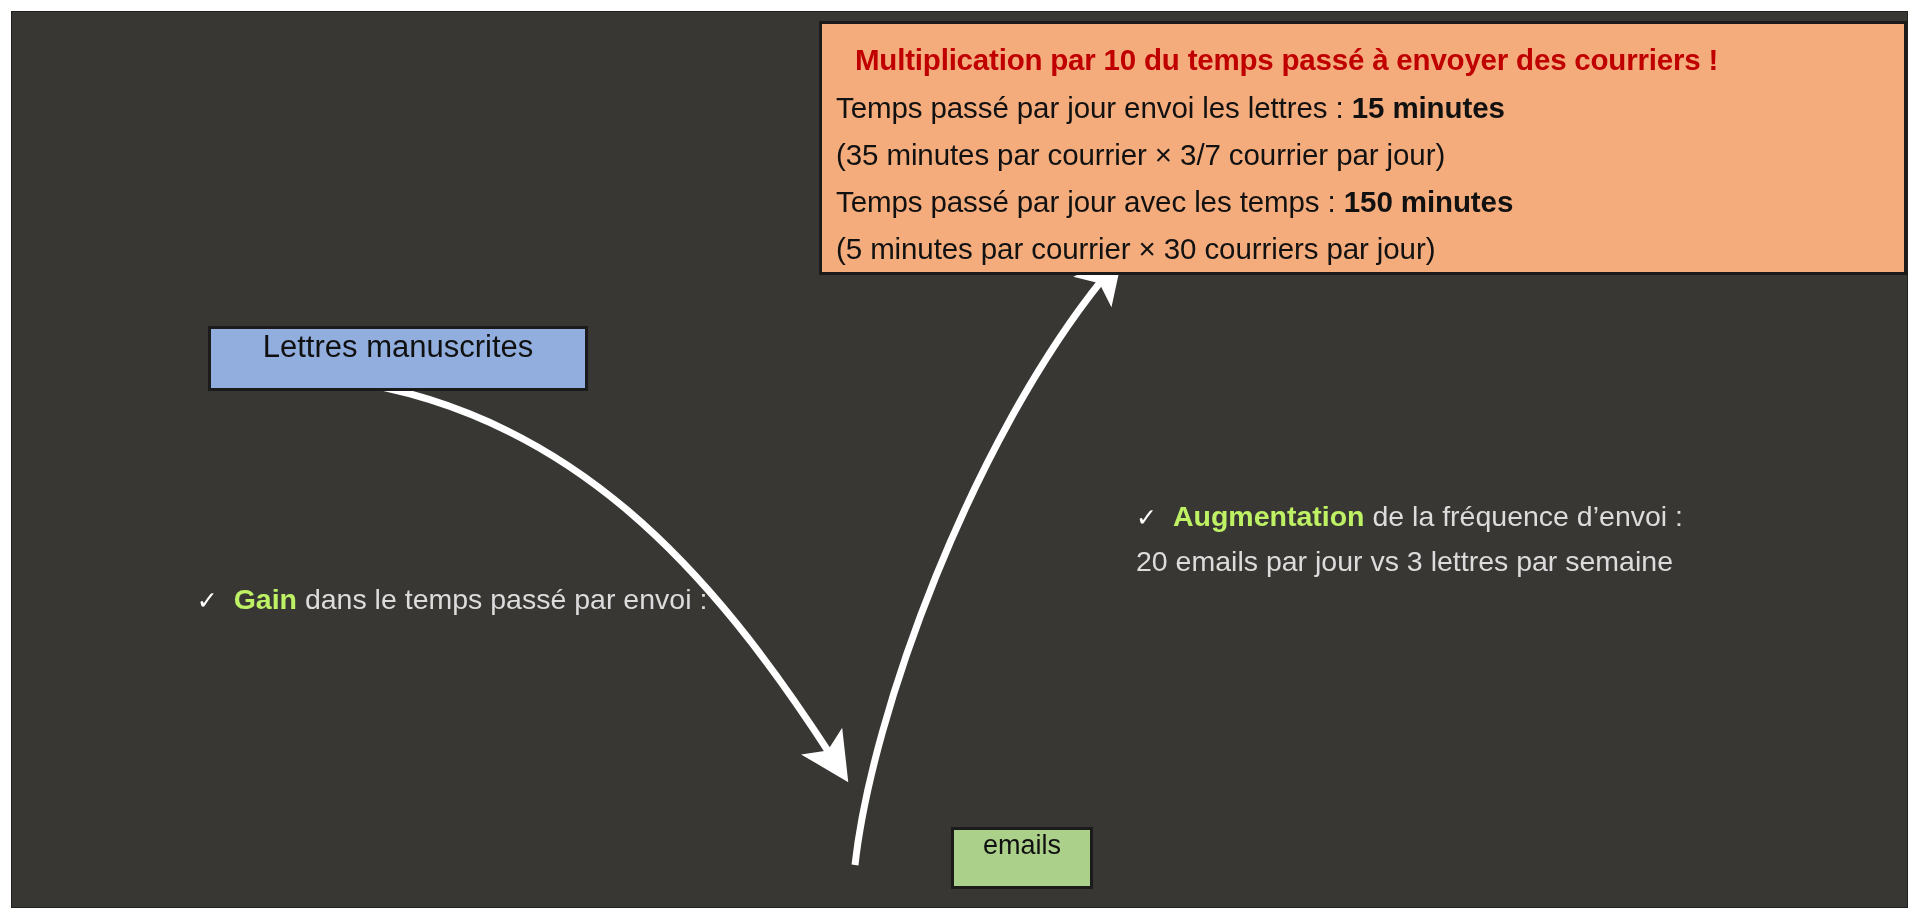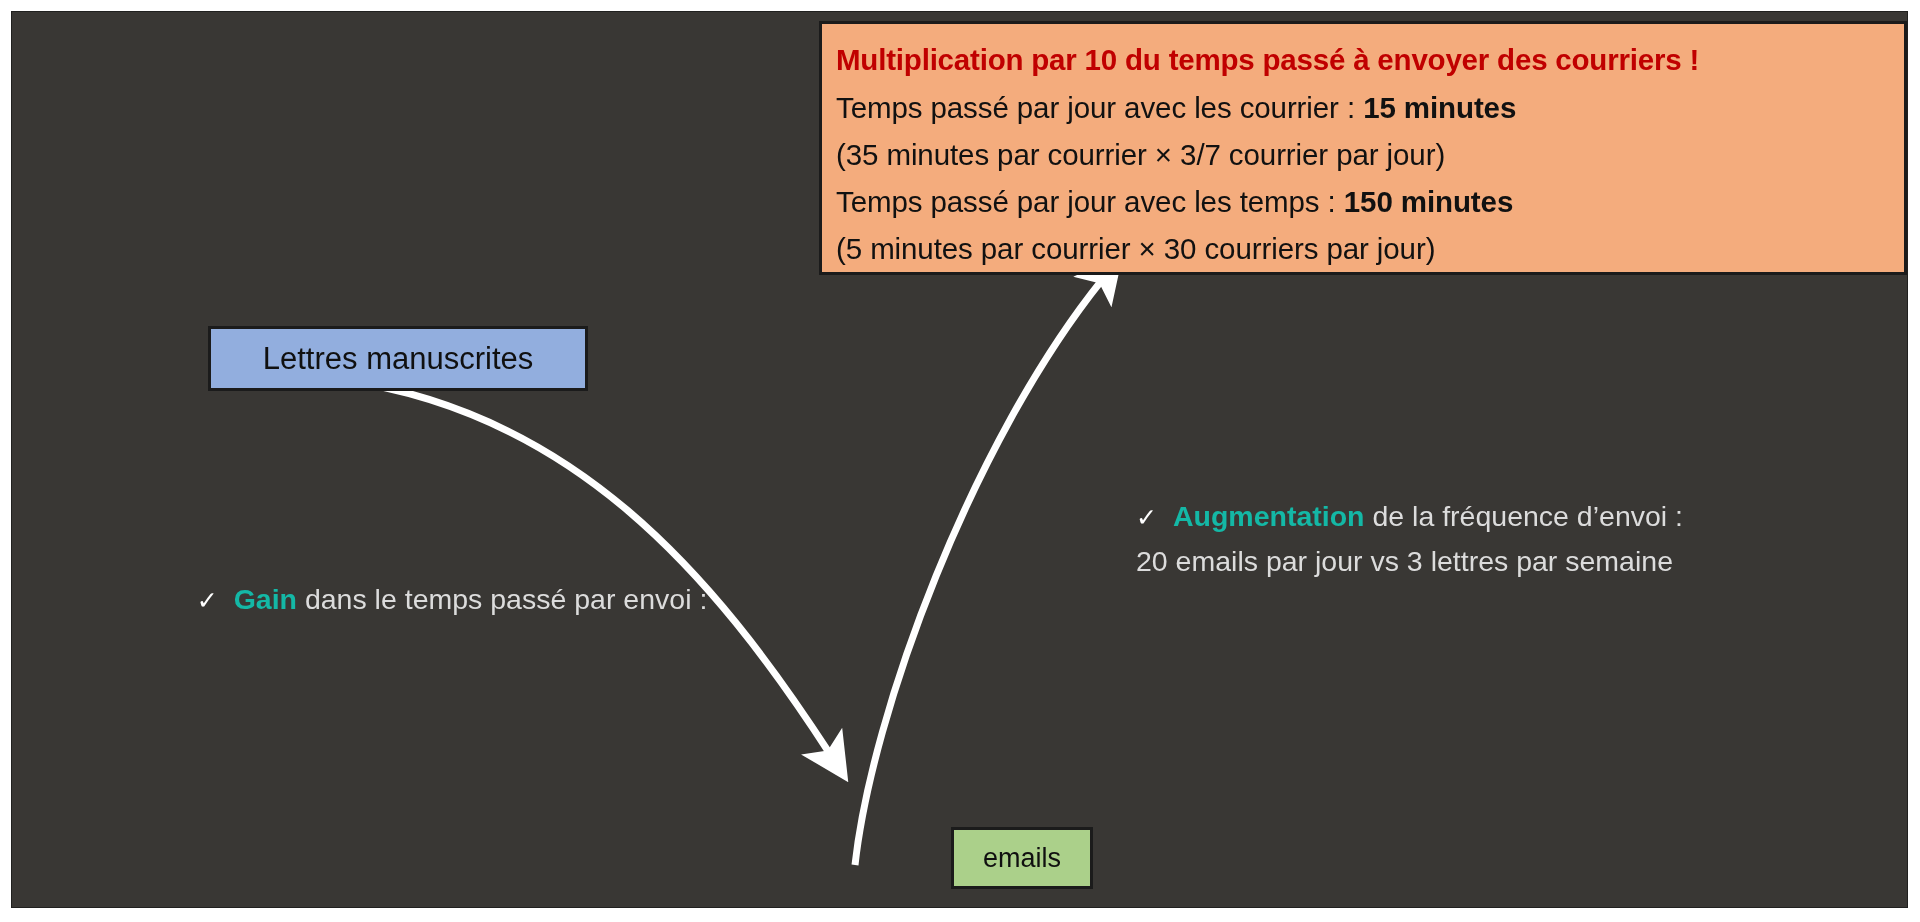--- a/index.html
+++ b/index.html
@@ -54,29 +54,30 @@
     white-space: nowrap;
     letter-spacing: -0.1px;
   }
   #callout .title {
     color: #c00000;
     font-weight: bold;
     font-size: 29.5px;
     line-height: 48px;
     white-space: nowrap;
     letter-spacing: -0.2px;
+    margin-left: 19px;
   }
   #callout .b { font-weight: bold; }
 
   
   .node {
     position: absolute;
     box-sizing: border-box;
     display: flex;
-    align-items: center;
+    align-items: flex-start;
     justify-content: center;
     color: #101010;
     border: 3px solid #1b1b1b;
   }
   #node-letters {
     left: 196px;
     top: 314px;
     width: 380px;
     height: 65px;
     background: #92aede;
@@ -94,21 +95,21 @@
   
   .annotation {
     position: absolute;
     color: #dcdcdc;
     font-size: 28.5px;
     line-height: 44px;
     white-space: nowrap;
   }
   .annotation .b {
     font-weight: bold;
-    color: #14b8a6;
+    color: #bef264;
   }
   .annotation .check {
     color: #ffffff;
     font-size: 25px;
     padding-right: 16px;
   }
   #ann-gain {
     left: 10px;
     top: 565px;
     text-align: center;
@@ -132,21 +133,21 @@
       <marker id="head" markerWidth="7" markerHeight="7" refX="2.2" refY="3.5" orient="auto" markerUnits="strokeWidth">
         <path d="M0,0 L7,3.5 L0,7 L1.6,3.5 Z" fill="#ffffff"></path>
       </marker>
     </defs>
     <path d="M 330,368 C 560,400 700,560 818,742" fill="none" stroke="#ffffff" stroke-width="7" marker-end="url(#head)"></path>
     <path d="M 843,853 C 860,700 960,430 1090,268" fill="none" stroke="#ffffff" stroke-width="7" marker-end="url(#head)"></path>
   </svg>
 
   <div id="callout">
     <div class="title">Multiplication par 10 du temps passé à envoyer des courriers !</div>
-    <div class="line"><span>Temps passé par jour avec les courrier : </span><span class="b">15 minutes</span></div>
+    <div class="line"><span>Temps passé par jour envoi les lettres : </span><span class="b">15 minutes</span></div>
     <div class="line">(35 minutes par courrier × 3/7 courrier par jour)</div>
     <div class="line"><span>Temps passé par jour avec les temps : </span><span class="b">150 minutes</span></div>
     <div class="line">(5 minutes par courrier × 30 courriers par jour)</div>
   </div>
 
   <div class="node" id="node-letters">
     <span>Lettres manuscrites</span>
   </div>
 
   <div class="node" id="node-emails">

